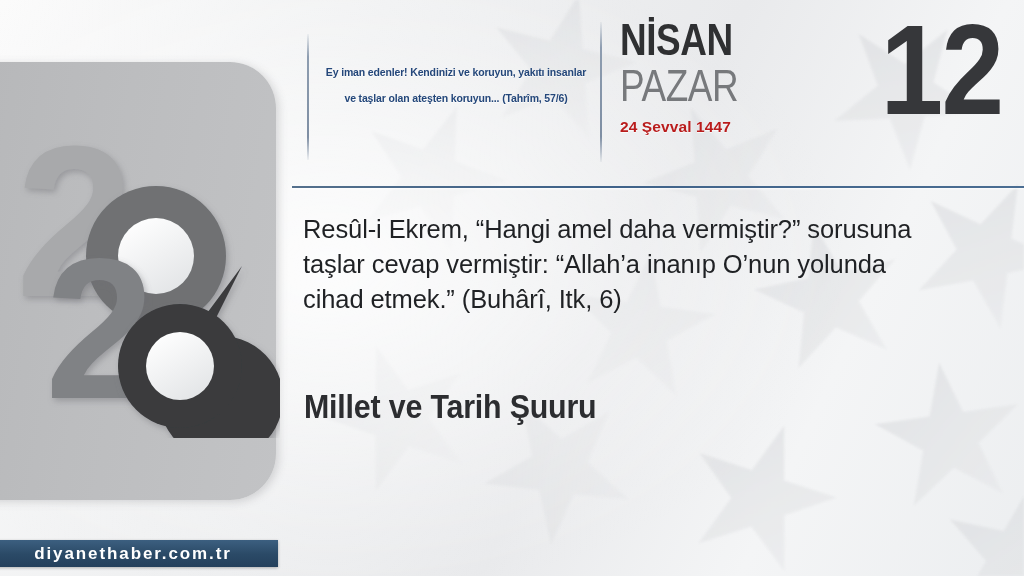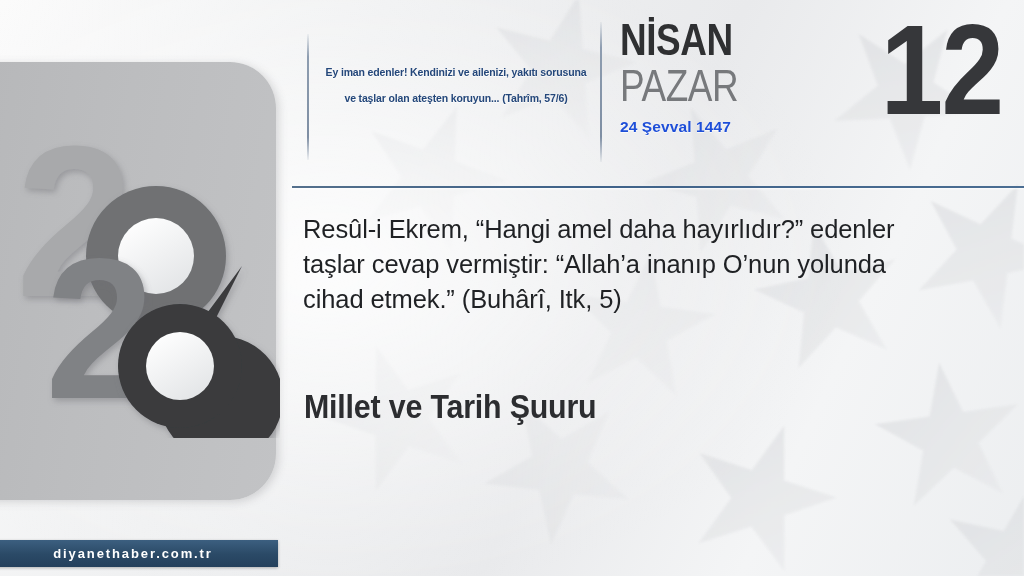--- a/index.html
+++ b/index.html
@@ -122,21 +122,21 @@
     letter-spacing: -0.5px;
     transform: scaleX(0.82);
     transform-origin: left center;
     margin-top: 1px;
   }
 
   .hijri {
     margin-top: 9px;
     font-size: 15.5px;
     font-weight: bold;
-    color: #1d4ed8;
+    color: #b91c1c;
     letter-spacing: 0.1px;
     text-shadow: 0 1px 0 rgba(255,255,255,0.7);
   }
 
   
   .day-number {
     position: absolute;
     right: 22px;
     top: 6px;
     font-family: "Liberation Sans Narrow", "Liberation Sans", sans-serif;
@@ -185,21 +185,21 @@
     height: 27px;
     background: linear-gradient(to bottom, #3c5f80 0%, #2b4a67 52%, #24405c 100%);
     box-shadow: 0 1px 3px rgba(0,0,0,0.28);
     display: flex;
     align-items: center;
     justify-content: center;
   }
 
   .footer-url {
     color: #ffffff;
-    font-size: 13px;
+    font-size: 17px;
     font-weight: bold;
     letter-spacing: 1.9px;
   }
 </style>
 </head>
 <body>
 
 <div id="page">
 
   <div class="bg-base"></div>
@@ -262,38 +262,38 @@
       <path d="M232,158 L160,255 A62,62 0 1 0 196,230 L232,158 Z" fill="#3a3b3d"></path>
       <circle cx="170" cy="258" r="62" fill="#3a3b3d"></circle>
       <circle cx="170" cy="258" r="34" fill="url(#dotGrad)"></circle>
     </g>
   </svg>
 
   <div class="vrule left"></div>
   <div class="vrule right"></div>
 
   <div class="verse">
-    <div>Ey iman edenler! Kendinizi ve ailenizi, yakıtı sorusuna</div>
+    <div>Ey iman edenler! Kendinizi ve koruyun, yakıtı insanlar</div>
     <div>ve taşlar olan ateşten koruyun... (Tahrîm, 57/6)</div>
   </div>
 
   <div class="date-block">
     <div class="month">NİSAN</div>
     <div class="weekday">PAZAR</div>
     <div class="hijri">24 Şevval 1447</div>
   </div>
 
   <div class="day-number">12</div>
 
   <div class="hrule"></div>
 
   <div class="quote">
-    <div>Resûl-i Ekrem, “Hangi amel daha hayırlıdır?” edenler</div>
+    <div>Resûl-i Ekrem, “Hangi amel daha vermiştir?” sorusuna</div>
     <div>taşlar cevap vermiştir: “Allah’a inanıp O’nun yolunda</div>
-    <div>cihad etmek.” (Buhârî, Itk, 5)</div>
+    <div>cihad etmek.” (Buhârî, Itk, 6)</div>
   </div>
 
   <div class="topic">Millet ve Tarih Şuuru</div>
 
   <div class="footer-bar">
     <span class="footer-url">diyanethaber.com.tr</span>
   </div>
 
 </div>
 

